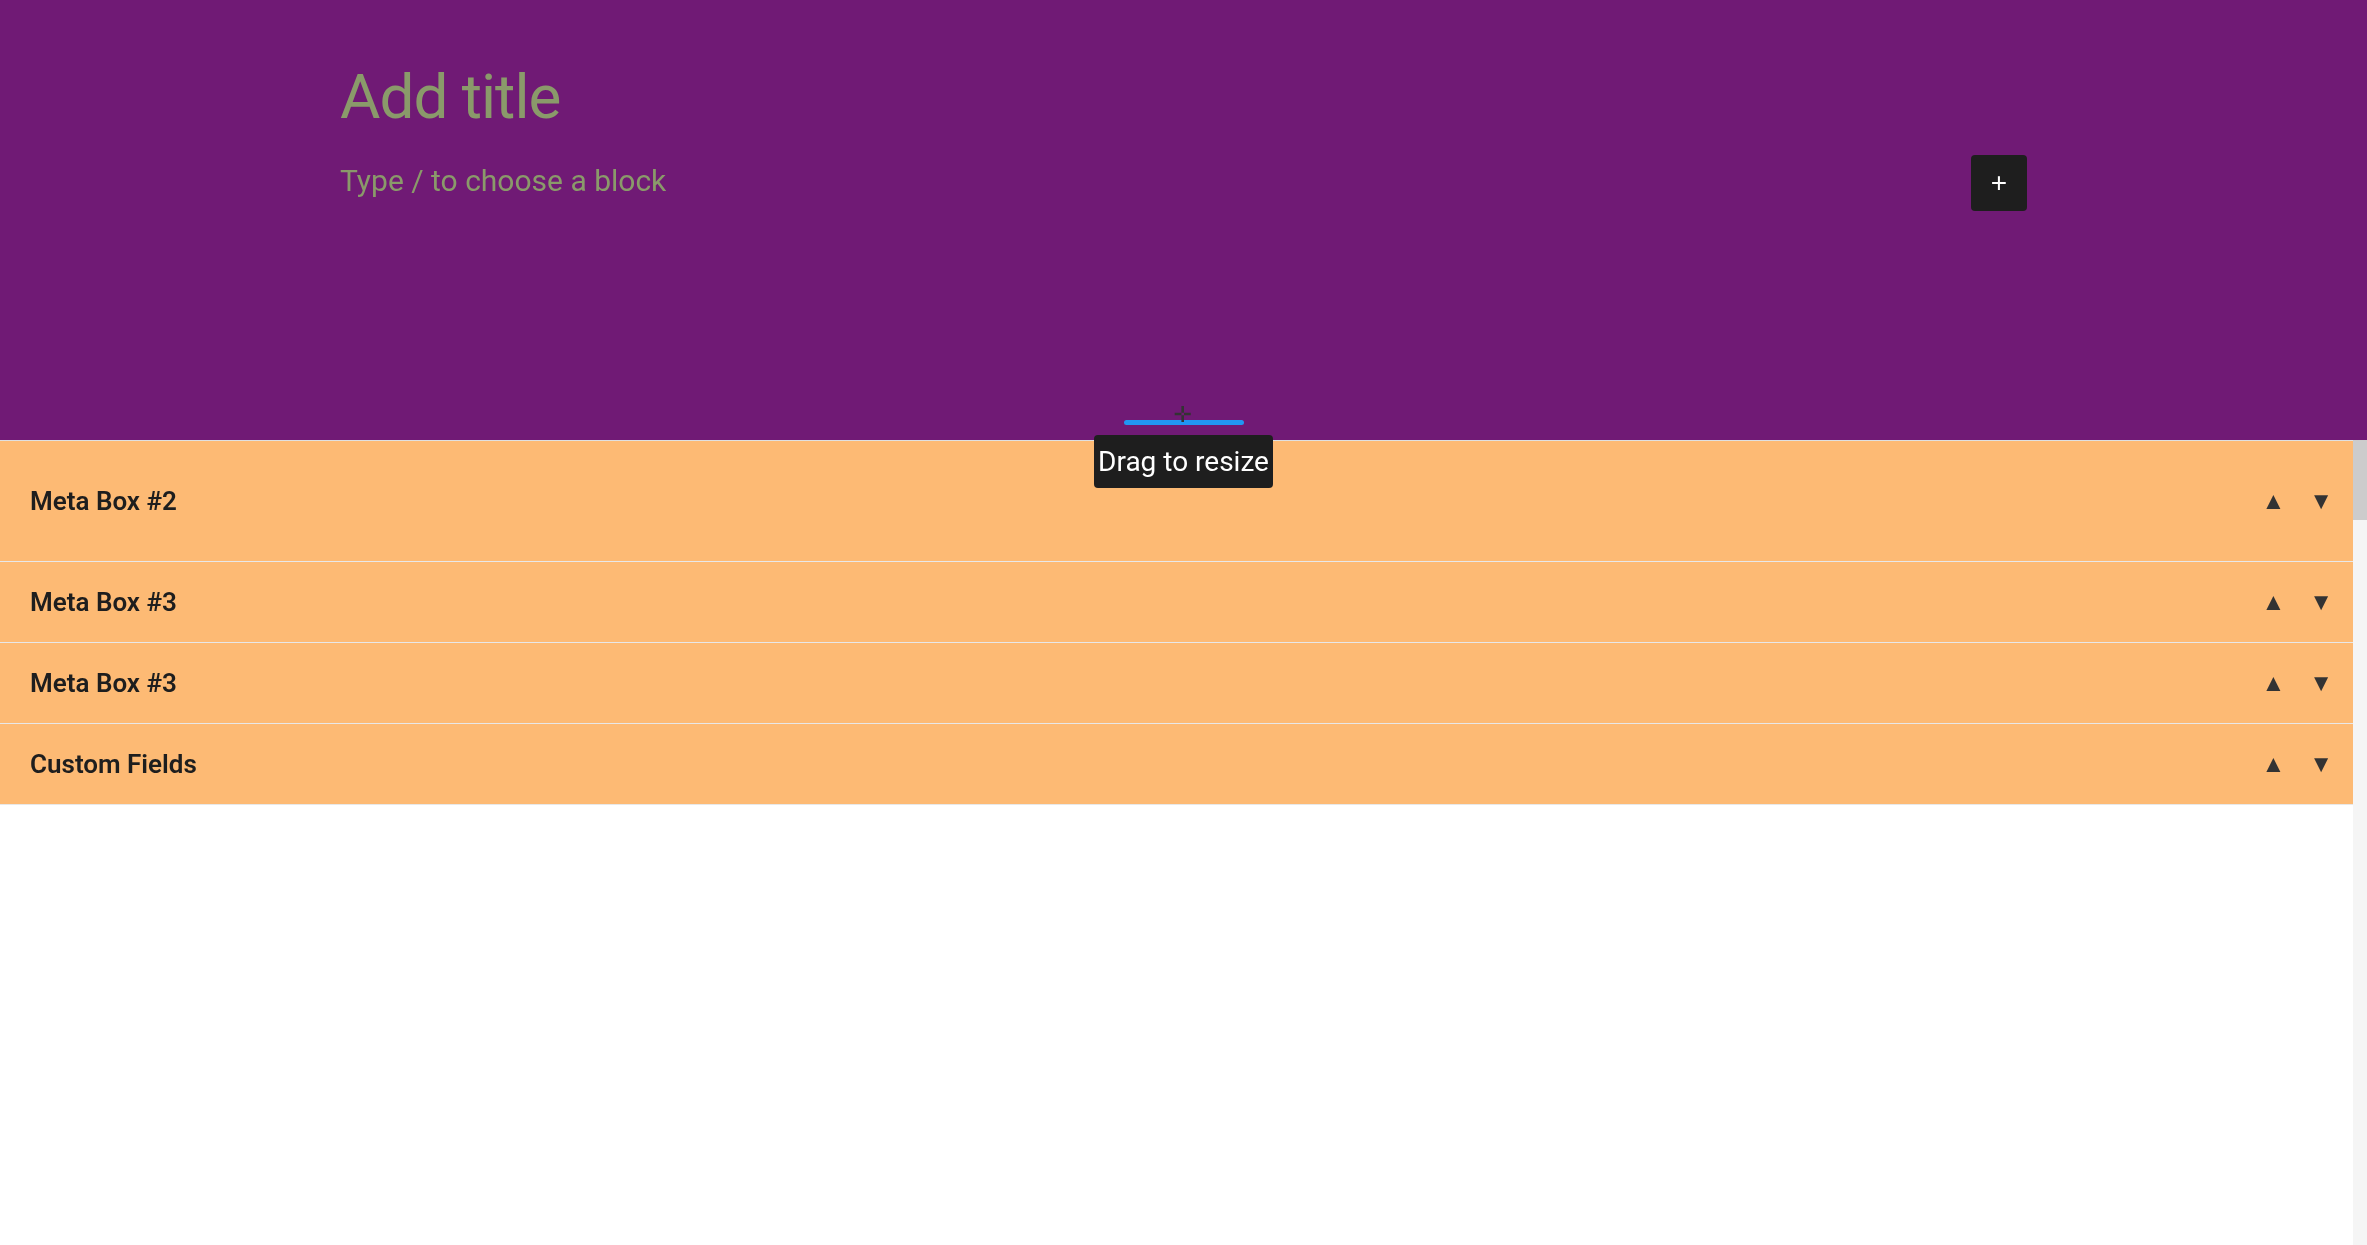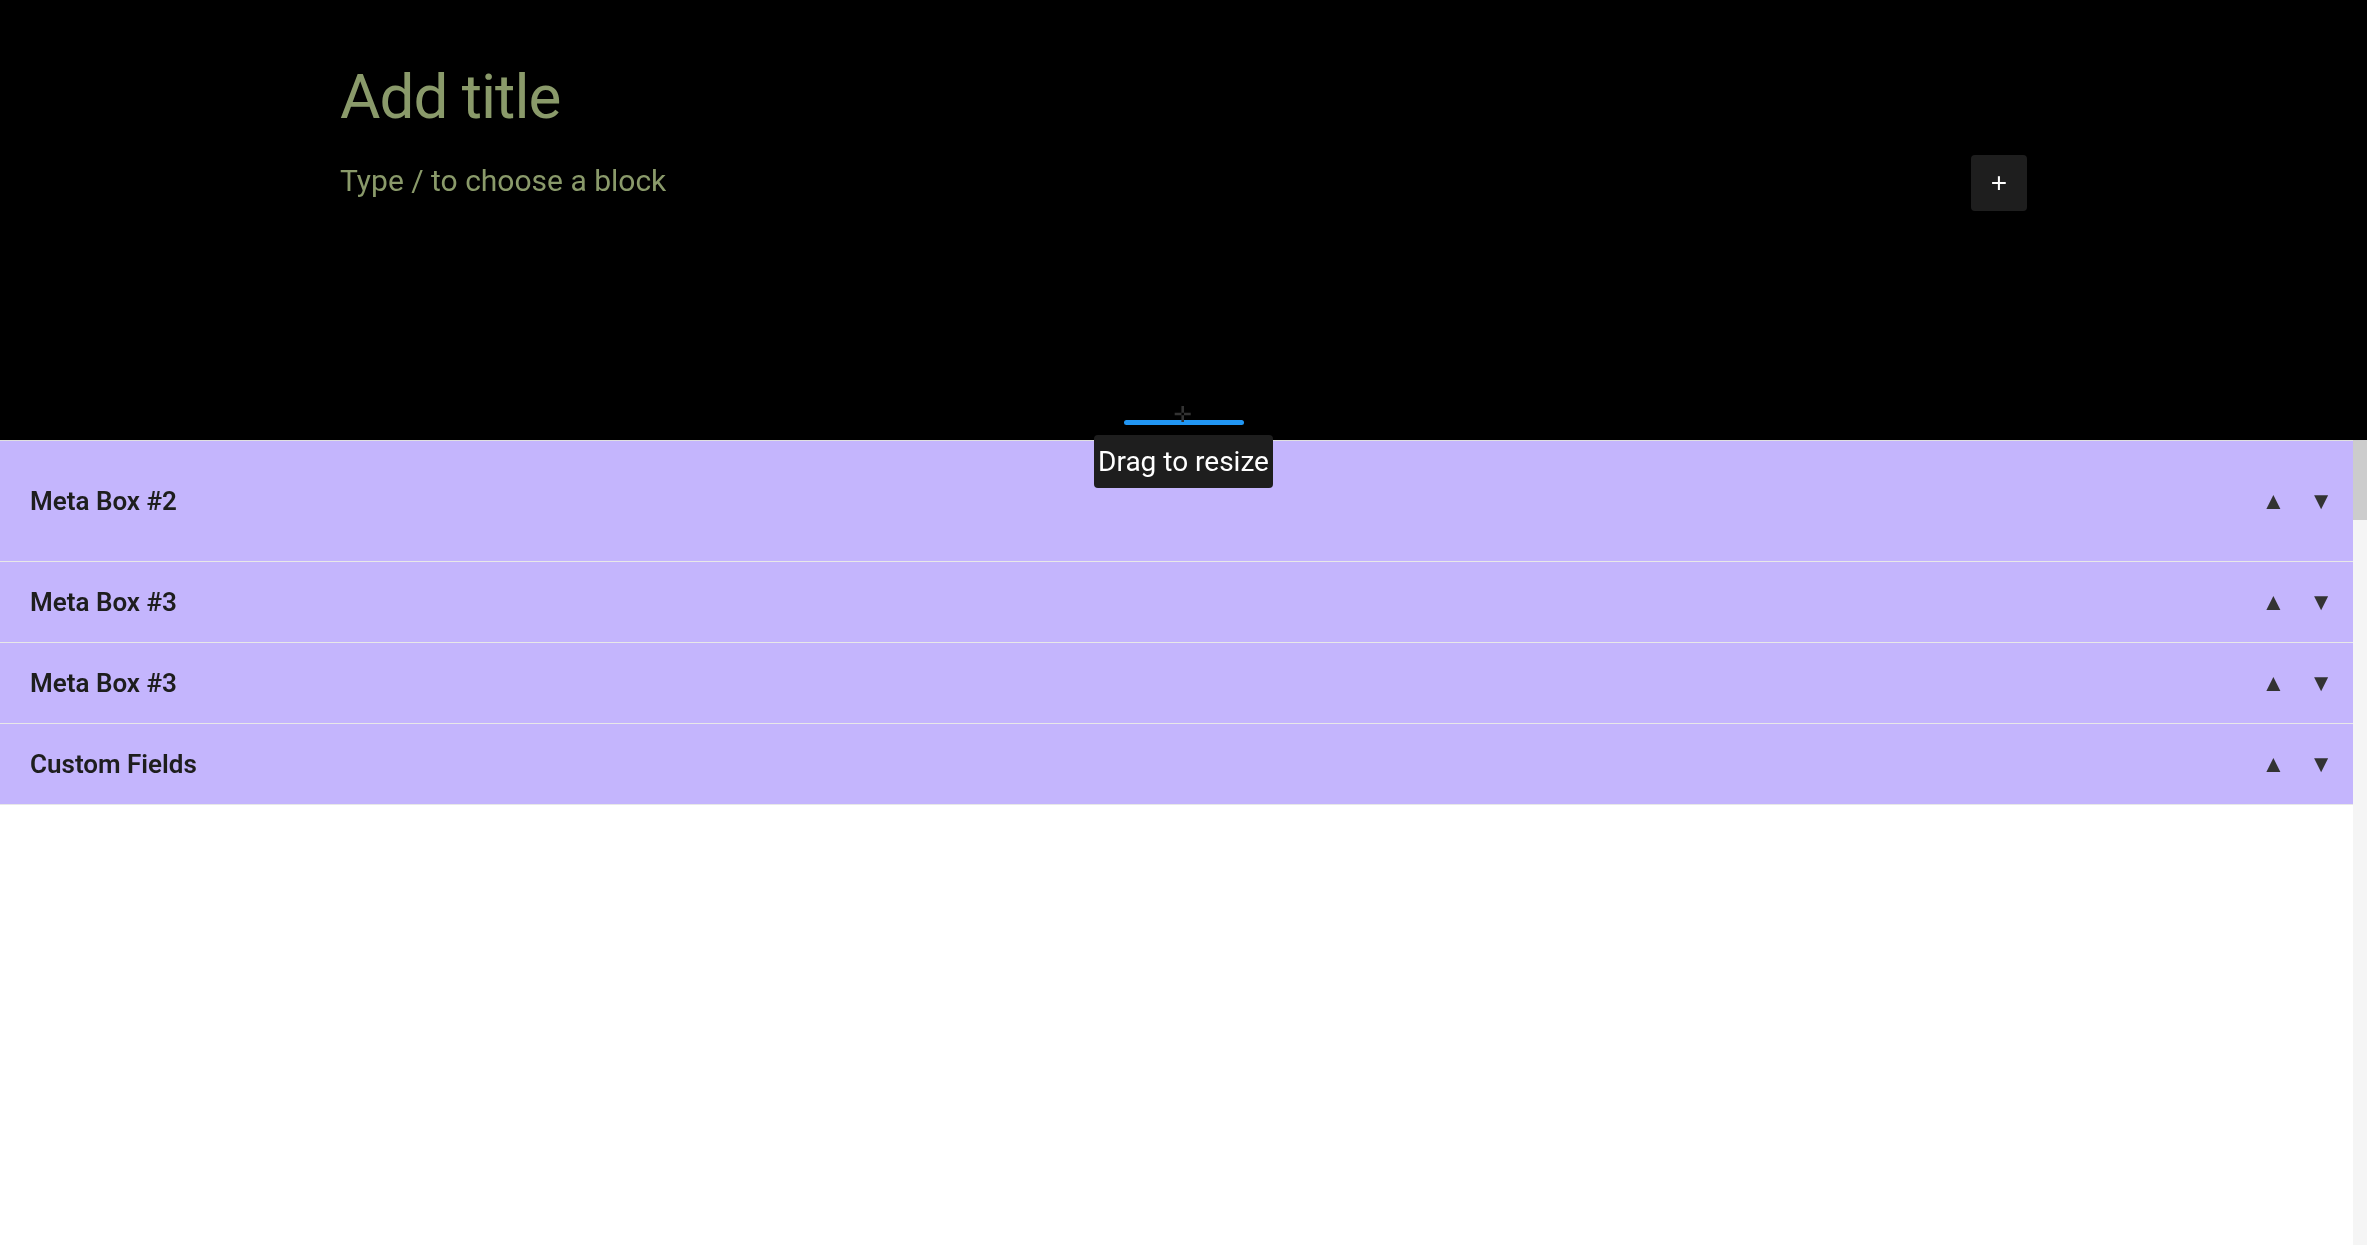--- a/index.html
+++ b/index.html
@@ -11,21 +11,21 @@
     body {
       font-family: -apple-system, BlinkMacSystemFont, "Segoe UI", Roboto, sans-serif;
       background: #fff;
       width: 2367px;
       height: 1245px;
       overflow: hidden;
       position: relative;
     }
 
     .editor-area {
-      background-color: #000000;
+      background-color: #701a75;
       width: 100%;
       height: 440px;
       position: relative;
       display: flex;
       flex-direction: column;
       padding: 60px 340px 40px 340px;
     }
 
     .add-title {
       font-size: 62px;
@@ -88,21 +88,21 @@
       background: #1e1e1e;
       color: #fff;
       padding: 10px 4px;
       border-radius: 4px;
       font-size: 28px;
       white-space: nowrap;
       margin-top: 4px;
     }
 
     .meta-boxes-area {
-      background: #c4b5fd;
+      background: #fdba74;
       width: 100%;
       border-top: 1px solid #e0e0e0;
       padding-top: 0;
     }
 
     .meta-box-row {
       border-bottom: 1px solid #e8e8e8;
       padding: 0 30px;
       display: flex;
       align-items: center;

